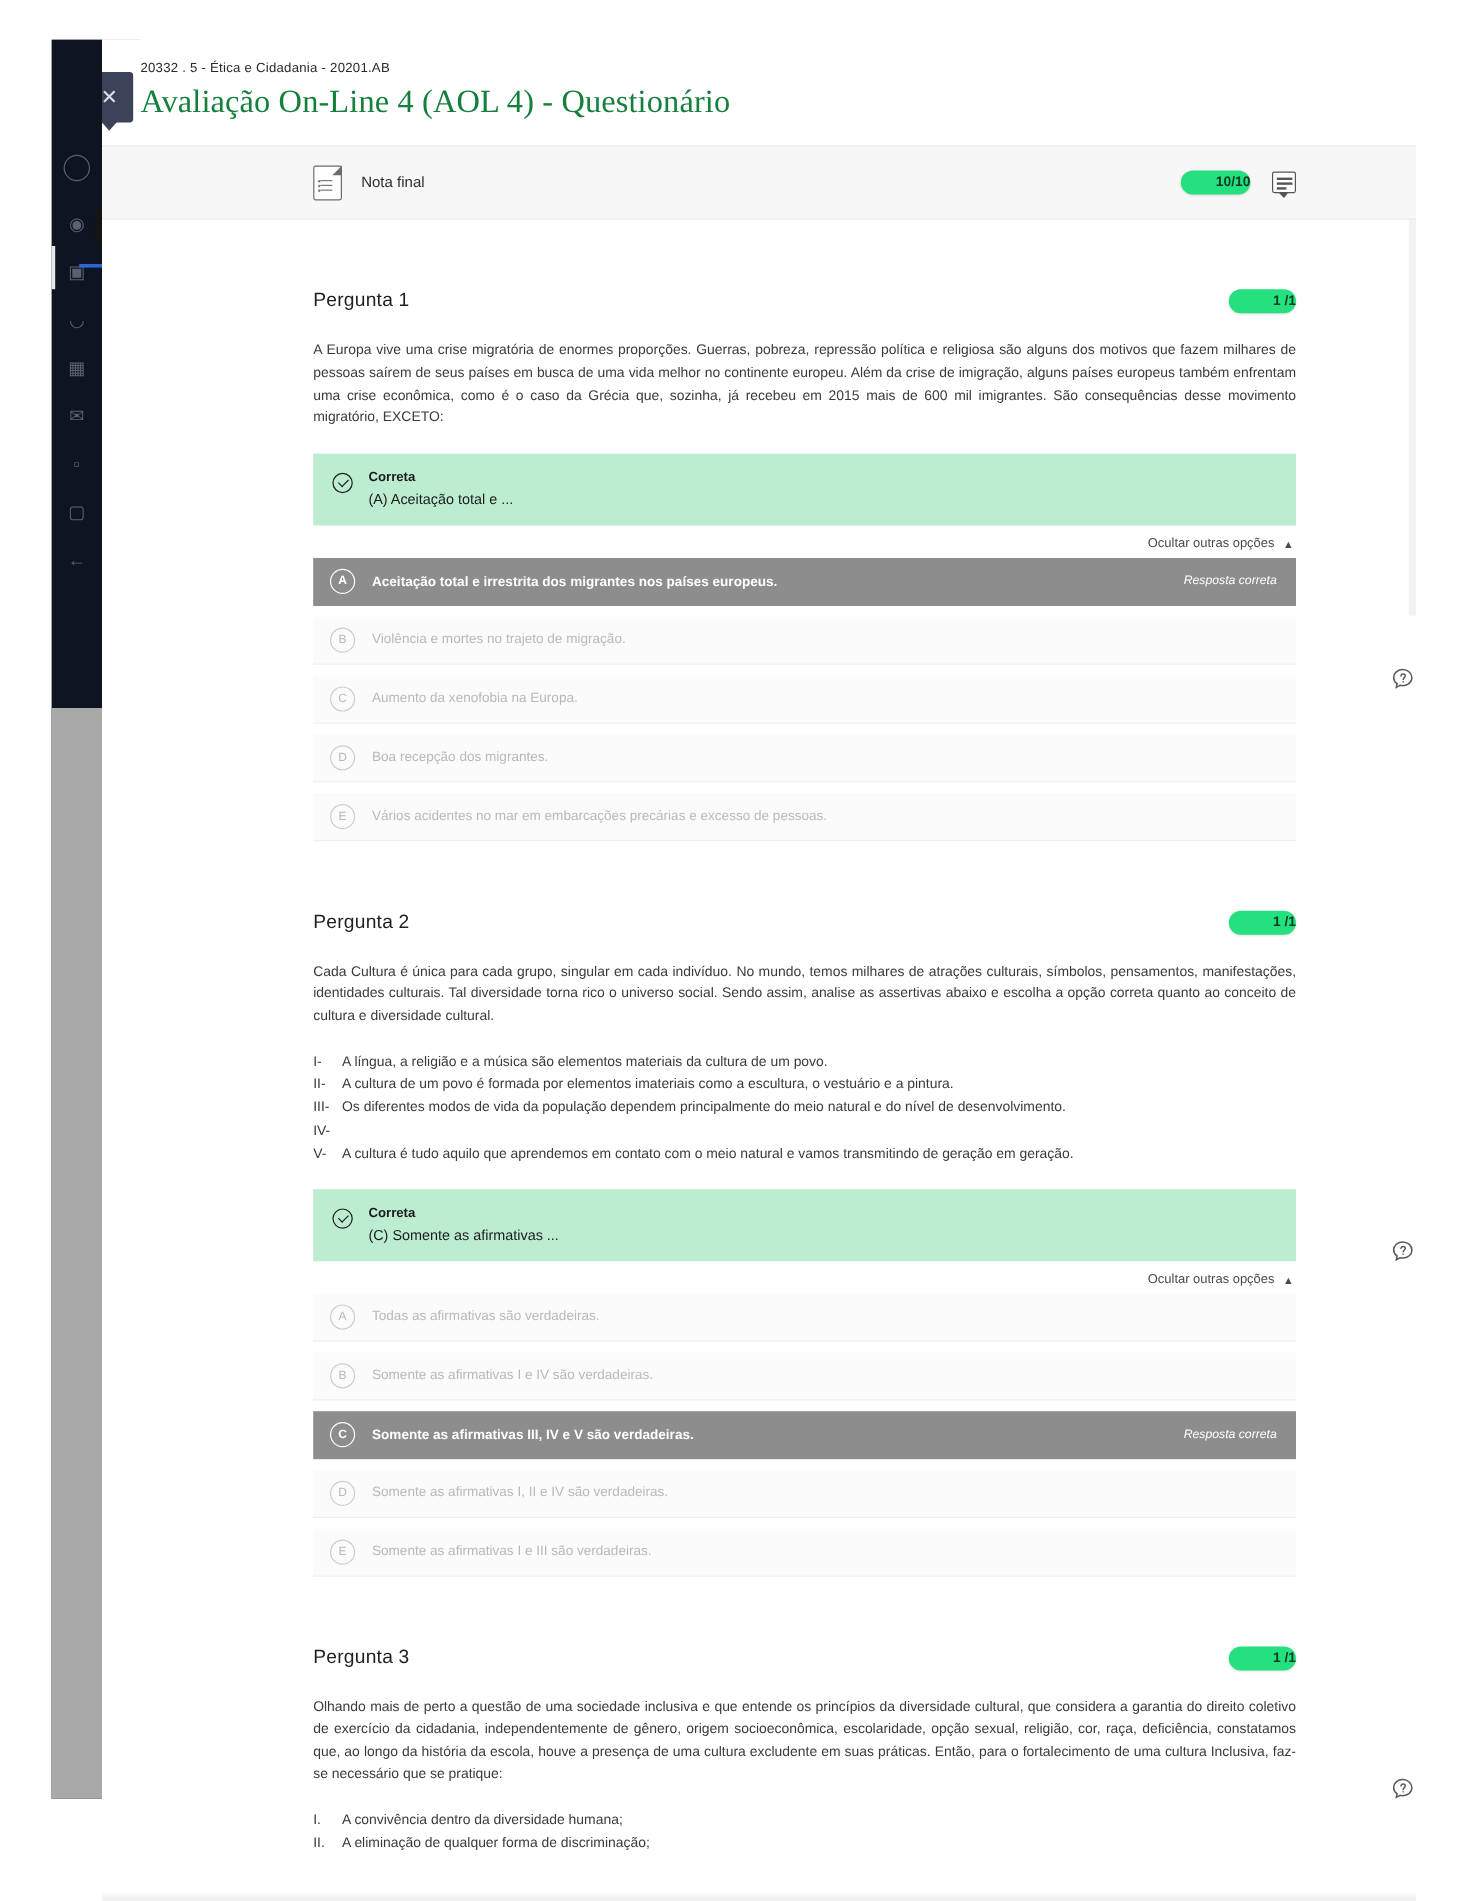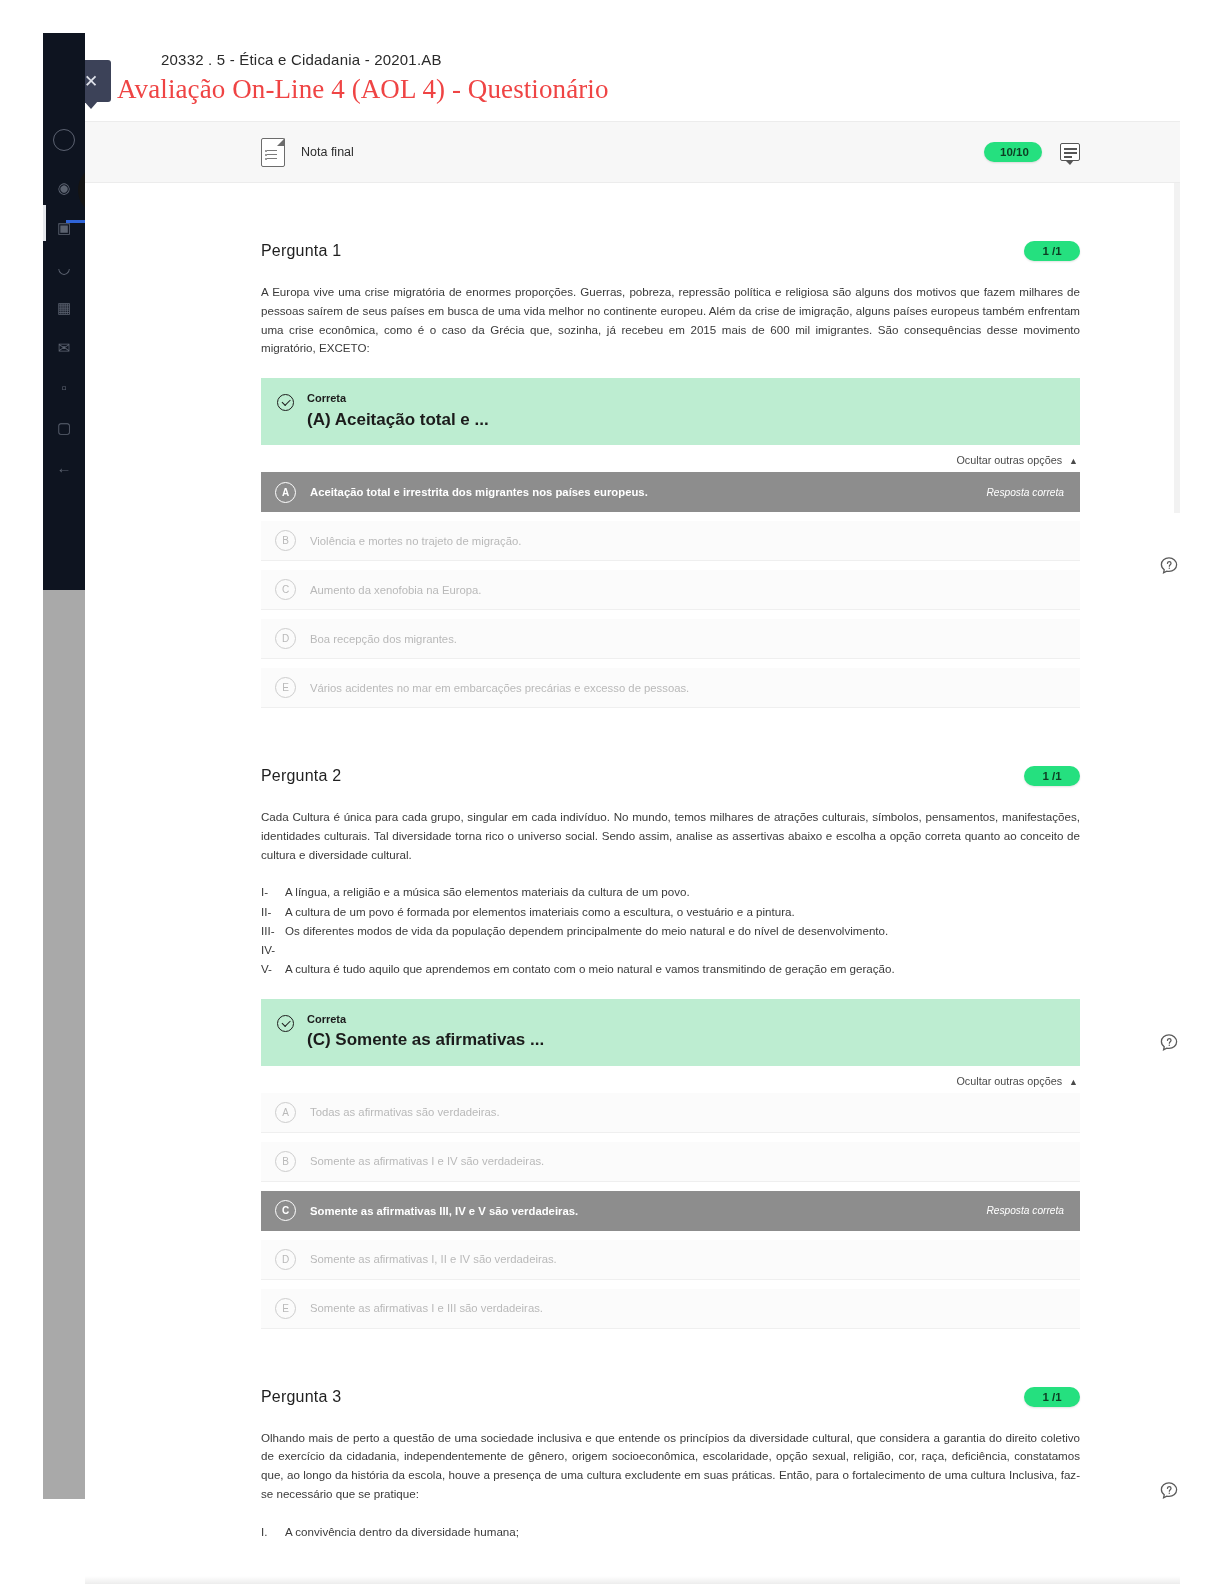--- a/index.html
+++ b/index.html
@@ -75,28 +75,27 @@
     cursor: pointer;
   }
   .close-btn::after {
     content: ""; position: absolute; left: 13px; bottom: -7px;
     border-left: 7px solid transparent; border-right: 7px solid transparent;
     border-top: 8px solid #3c4258;
   }
 
   .modal-header { padding: 18px 32px 12px 32px; background: #fff; }
   .breadcrumb {
-    font-size: 15px; color: #2a2a2a; letter-spacing: .2px;
+    font-size: 11px; color: #2a2a2a; letter-spacing: .2px;
     font-family: "Liberation Sans", sans-serif;
     margin-bottom: 6px;
-    margin-left: 44px;
   }
   .modal-title {
     font-family: "Liberation Serif", serif;
-    font-size: 27px; color: #ef4444; font-weight: 400; letter-spacing: .1px;
+    font-size: 27px; color: #15803d; font-weight: 400; letter-spacing: .1px;
   }
 
   .scroll-body {
     position: absolute; left: 0; top: 88px; right: 0; bottom: 0;
     background: #fff;
   }
 
   
   .grade-strip {
     background: #f7f7f7;
@@ -121,21 +120,21 @@
   .doc-icon .l2 { top:15px; width:10px; }
   .doc-icon .l3 { top:19px; width:10px; }
   .doc-icon .d { position:absolute; left:3px; width:2px; height:2px; background:#7b7b7b; border-radius:50%;}
   .doc-icon .d1{top:11px;} .doc-icon .d2{top:15px;} .doc-icon .d3{top:19px;}
 
   .grade-label { font-size: 12.5px; color: #2d2d2d; margin-left: 16px; }
   .grade-spacer { flex: 1 1 auto; }
   .pill {
     background: #25e07f; color: #0d3d23;
     border-radius: 11px; font-size: 11.5px; font-weight: 700;
-    padding: 4px 16px; width: 58px; text-align: center;
+    padding: 4px 0; width: 58px; text-align: right;
     box-shadow: 0 1px 2px rgba(0,0,0,.12);
   }
   .pill.small { width: 56px; }
   .comment-icon {
     width: 20px; height: 18px; margin-left: 18px; position: relative;
     border: 1.4px solid #555; border-radius: 2px; background:#fff;
   }
   .comment-icon .cl { position:absolute; left:3px; height:1.6px; background:#555; }
   .comment-icon .c1{top:4px; width:13px;}
   .comment-icon .c2{top:8px; width:13px;}
@@ -178,21 +177,21 @@
     flex: 0 0 auto; margin-top: 4px;
   }
   .check-icon::after {
     content: ""; position: absolute; left: 4px; top: 4px;
     width: 7px; height: 3.5px;
     border-left: 1.6px solid #1d1d1d; border-bottom: 1.6px solid #1d1d1d;
     transform: rotate(-45deg);
   }
   .banner-text { margin-left: 13px; }
   .banner-text .t1 { font-size: 11px; font-weight: 700; color: #1b1b1b; line-height: 1.5; }
-  .banner-text .t2 { font-size: 17px; font-weight: 700; color: #1b1b1b; line-height: 1.5; }
+  .banner-text .t2 { font-size: 12px; font-weight: 400; color: #1b1b1b; line-height: 1.5; }
 
   .toggle-row {
     display: flex; justify-content: flex-end; align-items: flex-end;
     font-size: 10.8px; color: #4a4a4a;
     padding: 9px 2px 6px 0;
     cursor: pointer;
   }
   .chev { margin-left: 7px; font-size: 9px; color: #4a4a4a; }
 
   

